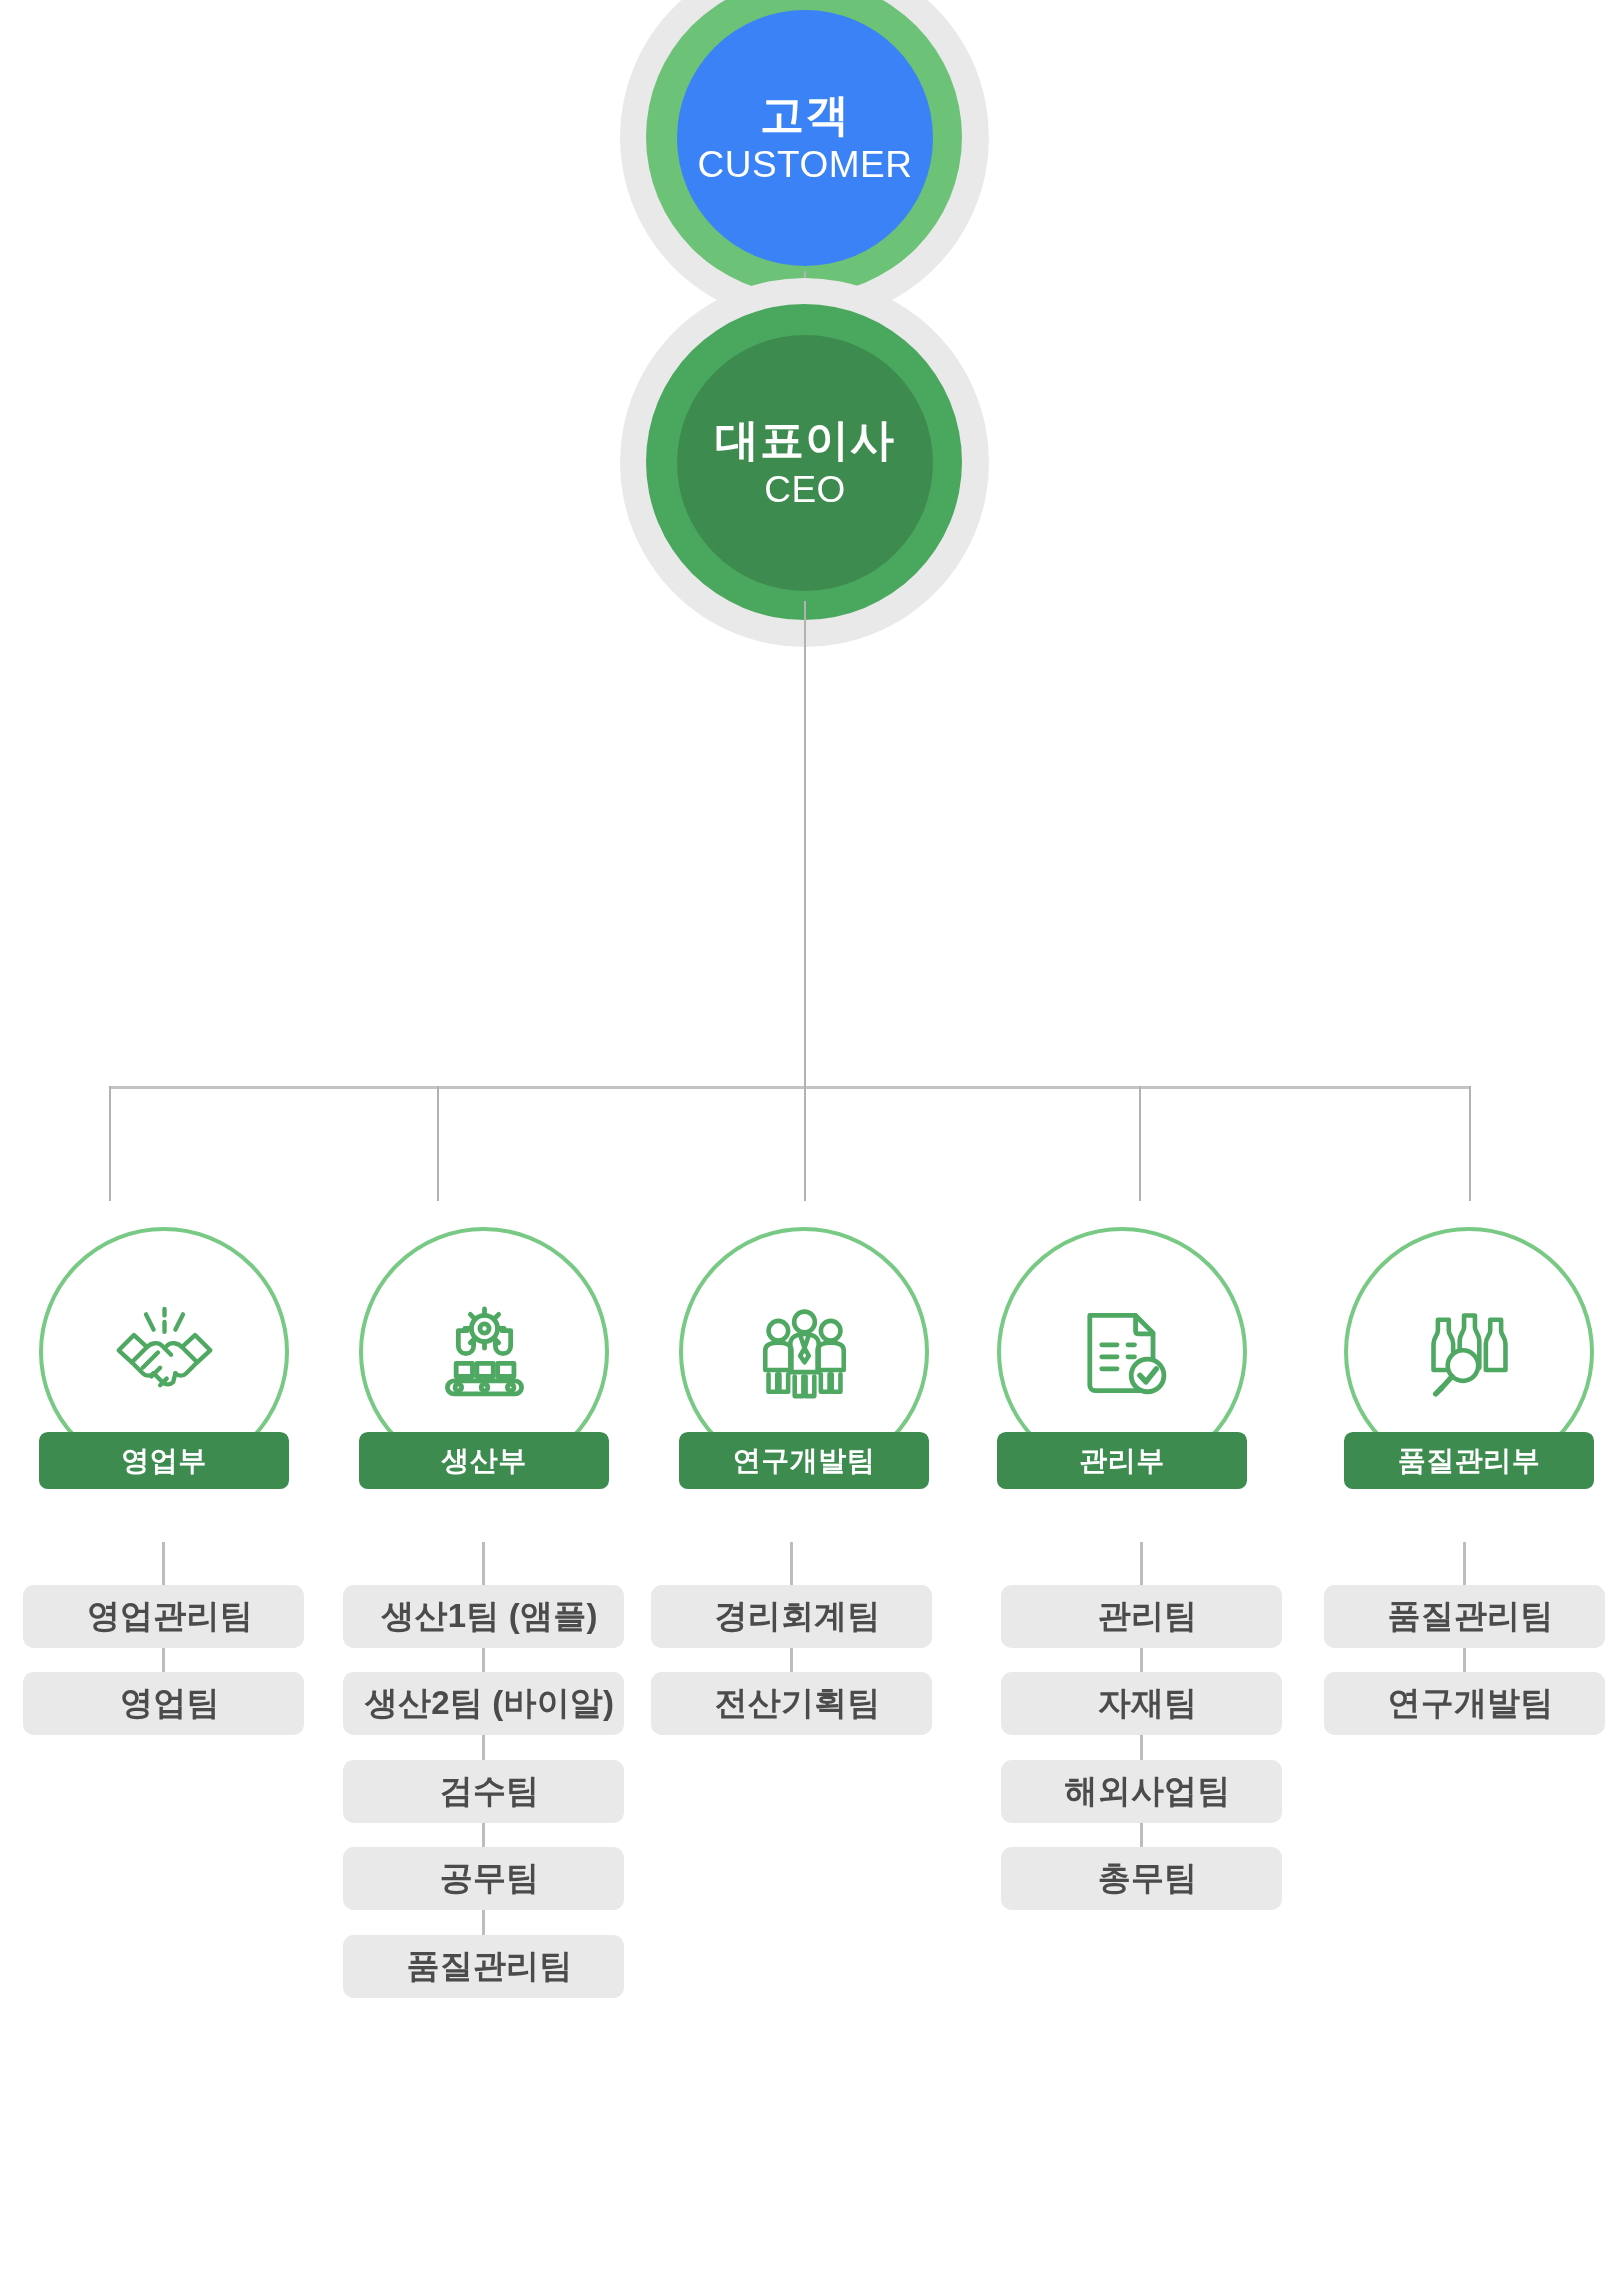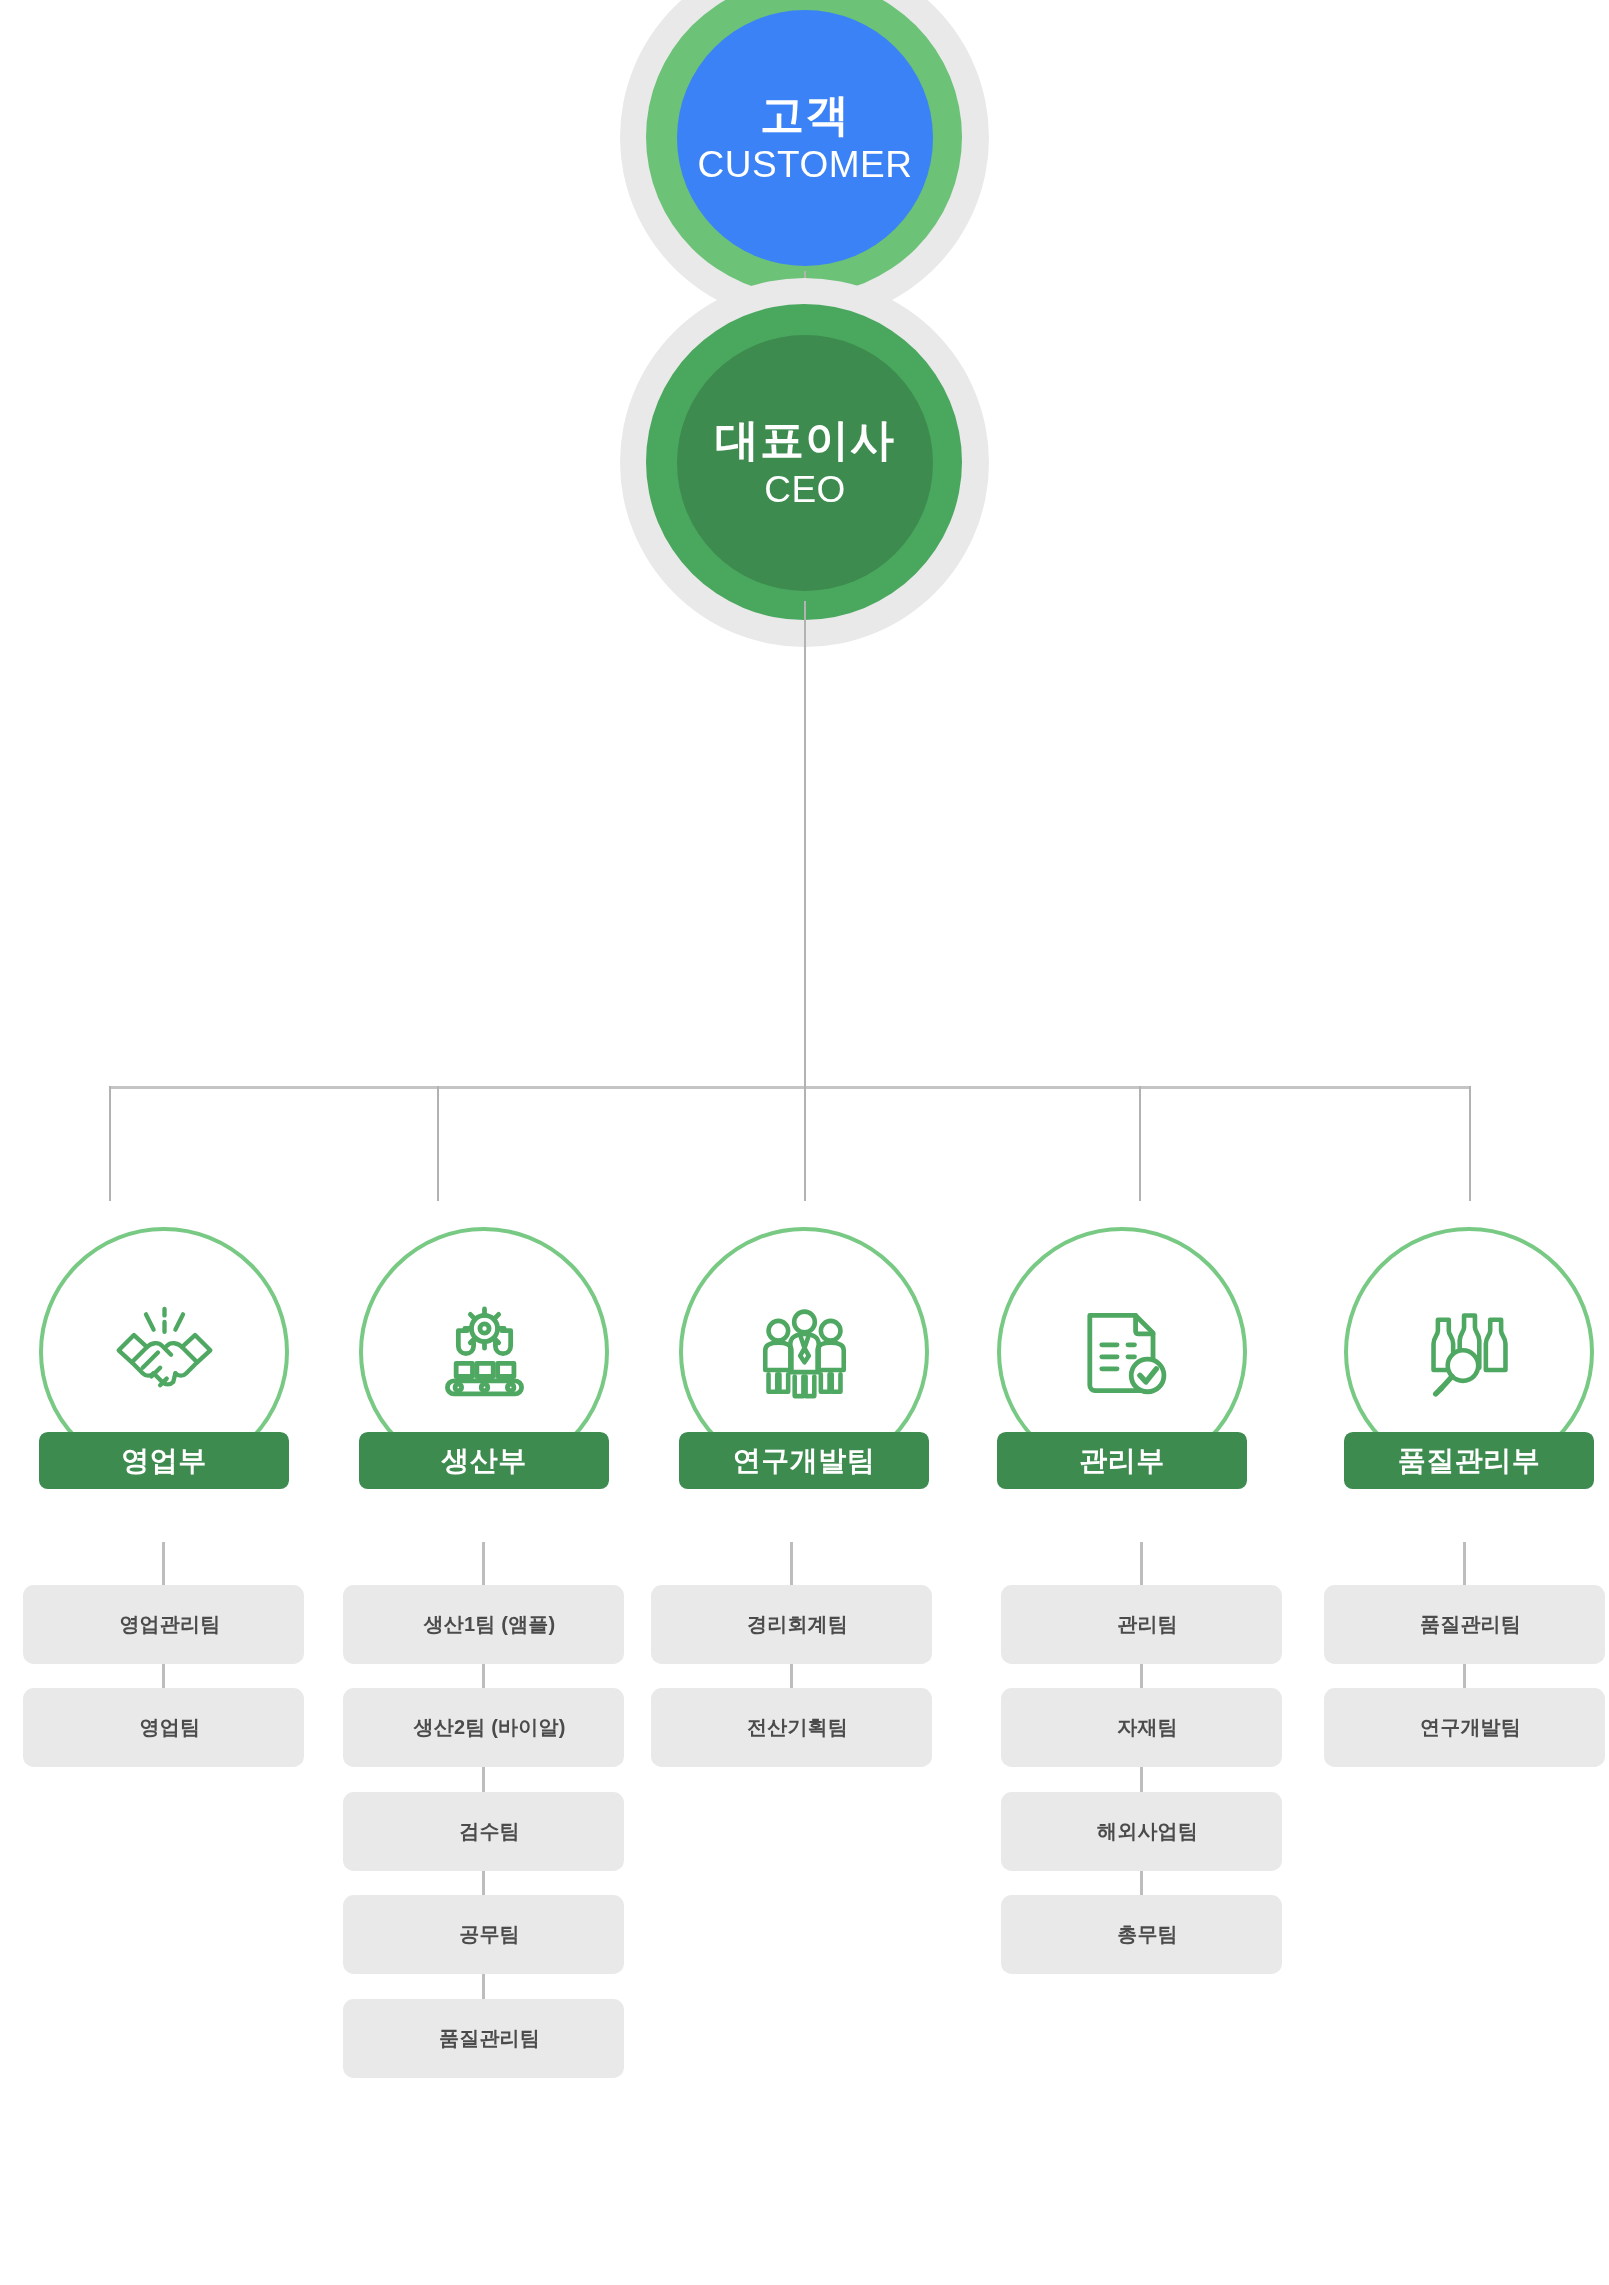--- a/index.html
+++ b/index.html
@@ -65,26 +65,26 @@
     color:#ffffff;
     font-size:28px; font-weight:bold;
     letter-spacing:0.5px;
     z-index:4;
   }
 
   
   .team-col { position:absolute; width:281px; }
   .team-box {
     position:relative;
-    width:281px; height:79px;
+    width:281px; height:63px;
     background:#e9e9e9;
     border-radius:10.7px;
     display:flex; align-items:center; justify-content:center;
     color:#4b4b4b;
-    font-size:20px;
+    font-size:33px;
     font-weight:bold;
     letter-spacing:0.2px;
     z-index:3;
     padding-left:12px;
   }
   .team-gap { position:relative; height:24.4px; }
   .team-gap::before {
     content:""; position:absolute;
     left:50%; margin-left:-1.5px; top:-2px;
     width:2.9px; height:28px; background:#bdbdbd;

